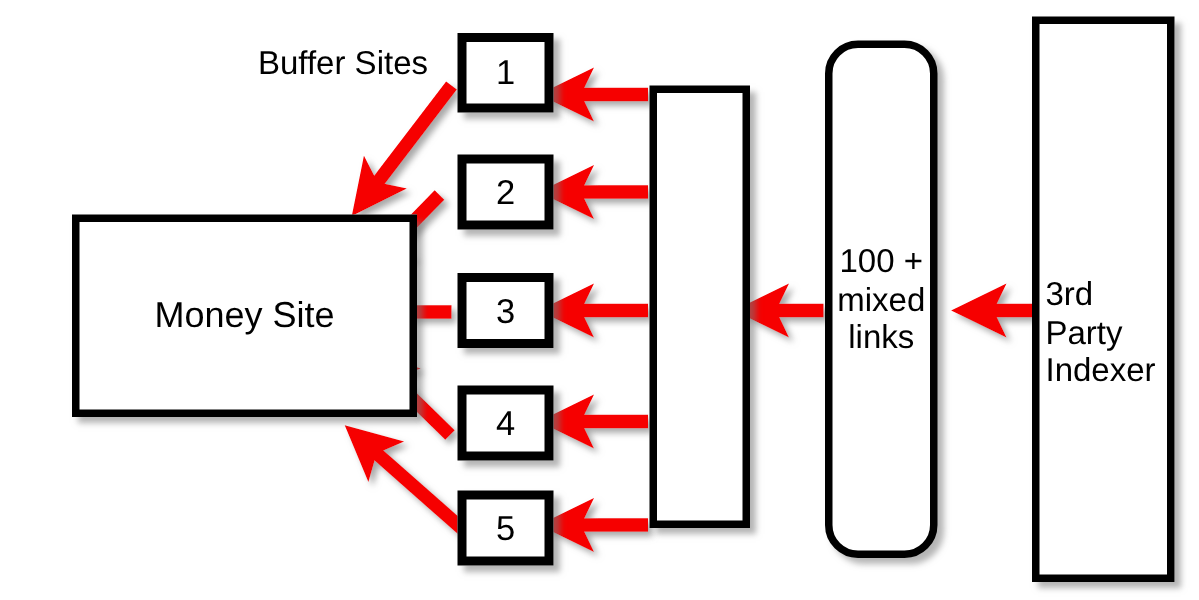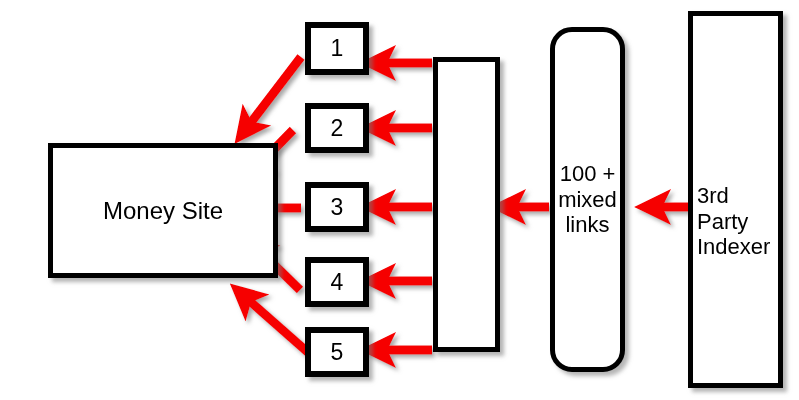--- a/index.html
+++ b/index.html
@@ -121,14 +121,15 @@
 mixed
 links</span>
   </div>
 
   <div class="node tall-col col-left-text" style="left:688px; top:11px; width:95px; height:377px;">
     <span class="node-label">3rd
 Party
 Indexer</span>
   </div>
 
+  <div class="caption" style="left:172px; top:29px;">Buffer Sites</div>
 
 </div>
 
 </body></html>

